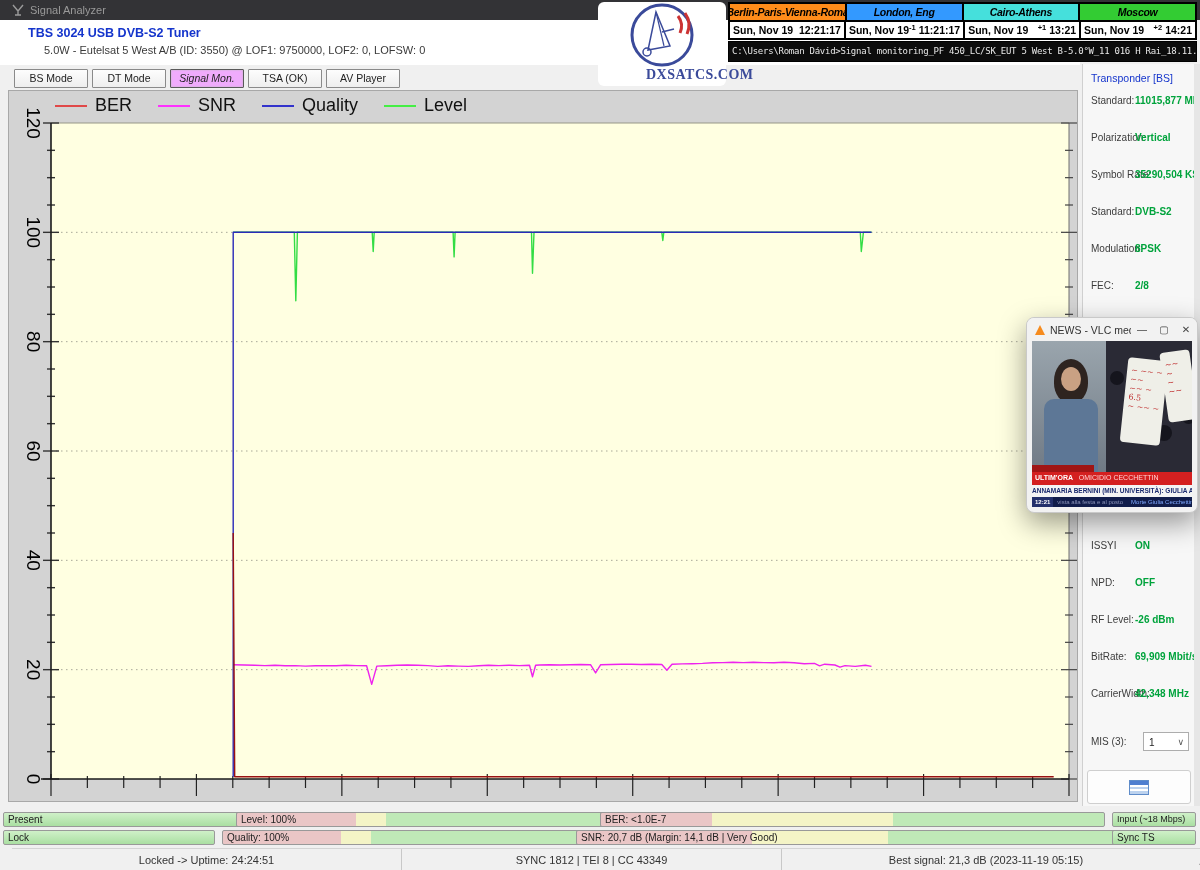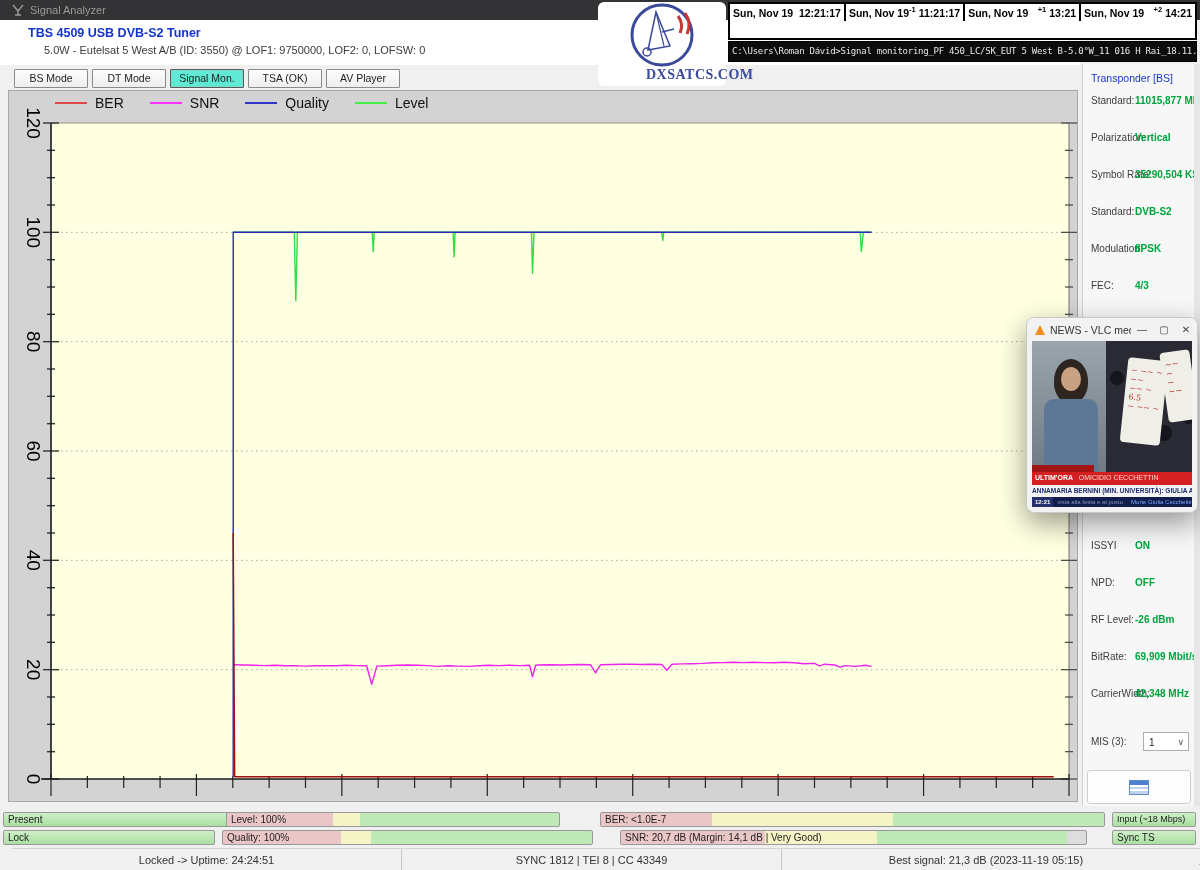--- a/index.html
+++ b/index.html
@@ -16,28 +16,28 @@
   
   .content-top{left:0;top:20px;width:1080px;height:45px;background:#ffffff;border-bottom:1px solid #e0e0e0;}
   .tuner-name{left:28px;top:26px;color:#1535cc;font-weight:bold;font-size:12.5px;}
   .tuner-info{left:44px;top:44px;color:#3a3a3a;font-size:11px;}
 
   
   .tabbar{left:0;top:65px;width:1080px;height:33px;background:#f0f0f0;}
   .tab{position:absolute;top:4px;width:72px;height:17px;line-height:17px;text-align:center;
        font-size:10.5px;color:#222;background:linear-gradient(#fdfdfd,#eeeeee);
        border:1px solid #8a8a8a;border-radius:1px;cursor:default;}
-  .tab.active{background:#5eead4;border-color:#5a5a5a;box-shadow:inset 0 0 2px #bbb;}
+  .tab.active{background:#f0abfc;border-color:#5a5a5a;box-shadow:inset 0 0 2px #bbb;font-style:italic;}
 
   
   .chart-region{left:8px;top:90px;width:1070px;height:712px;background:#d3d3d3;border:1px solid #a8a8a8;box-sizing:border-box;}
   #chart-legend{position:absolute;left:46px;top:4px;display:flex;align-items:center;gap:26px;}
   .legend-item{display:flex;align-items:center;gap:8px;}
   .legend-line{width:32px;height:2px;display:inline-block;}
-  .legend-label{font-size:14px;color:#111;}
+  .legend-label{font-size:18px;color:#111;}
   #chart-svg{position:absolute;left:0;top:0;}
 
   
   .clocks{left:728px;top:2px;width:469px;height:38px;border:2px solid #000;box-sizing:border-box;display:flex;flex-direction:column;background:#fff;}
   .clock-head{display:flex;height:17px;border-bottom:2px solid #000;}
   .clock-body{display:flex;height:17px;background:#fff;}
   .clock-cell{flex:1;border-right:2px solid #000;display:flex;align-items:center;justify-content:center;
               font-size:10.5px;font-weight:bold;font-style:italic;color:#000;letter-spacing:-0.3px;overflow:hidden;white-space:nowrap;}
   .clock-cell:last-child{border-right:none;}
   .clock-time{flex:1;border-right:2px solid #000;display:flex;align-items:center;
@@ -126,21 +126,21 @@
 <div class="abs titlebar">
   <span class="app-icon">
     <svg width="12" height="12" viewBox="0 0 12 12">
         <path d="M1 1 L6 7 M11 1 L6 7 L6 11 M3 11 L9 11" stroke="#9a9a9a" stroke-width="1.4" fill="none"></path>
       </svg>
   </span>
   <span>Signal Analyzer</span>
 </div>
 
 <div class="abs content-top"></div>
-<div class="abs tuner-name">TBS 4509 USB DVB-S2 Tuner</div>
+<div class="abs tuner-name">TBS 3024 USB DVB-S2 Tuner</div>
 <div class="abs tuner-info">5.0W - Eutelsat 5 West A/B (ID: 3550) @ LOF1: 9750000, LOF2: 0, LOFSW: 0</div>
 
 <div class="abs tabbar">
   <div class="tab" style="left:14px">BS Mode</div>
   <div class="tab" style="left:92px">DT Mode</div>
   <div class="tab active" style="left:170px">Signal Mon.</div>
   <div class="tab" style="left:248px">TSA (OK)</div>
   <div class="tab" style="left:326px">AV Player</div>
 </div>
 
@@ -274,20 +274,26 @@
     <path d="M58 10 L66 44" stroke="#3a4a9a" stroke-width="1.2" fill="none"></path>
     <path d="M64 30 L76 27" stroke="#3a4a9a" stroke-width="1.5" fill="none"></path>
     <circle cx="49" cy="50" r="4" fill="none" stroke="#3a4a9a" stroke-width="1.5"></circle>
     <path d="M80 14 q6 8 2 17" stroke="#cc3333" stroke-width="3" fill="none"></path>
     <path d="M87 11 q7 10 2 21" stroke="#cc3333" stroke-width="3" fill="none"></path>
   </svg>
   <div class="logo-text">DXSATCS.COM</div>
 </div>
 
 <div class="abs clocks">
+  <div class="clock-head">
+    <div class="clock-cell" style="background-color: rgb(255, 140, 26);">Berlin-Paris-Vienna-Roma</div>
+    <div class="clock-cell" style="background-color: rgb(51, 153, 255);">London, Eng</div>
+    <div class="clock-cell" style="background-color: rgb(69, 224, 220);">Cairo-Athens</div>
+    <div class="clock-cell" style="background-color: rgb(51, 204, 51);">Moscow</div>
+  </div>
   <div class="clock-body">
     <div class="clock-time">
       <span class="clock-date">Sun, Nov 19</span>
       <span class="clock-offset"></span>
       <span class="clock-hms">12:21:17</span>
     </div>
     <div class="clock-time">
       <span class="clock-date">Sun, Nov 19</span>
       <span class="clock-offset">-1</span>
       <span class="clock-hms">11:21:17</span>
@@ -313,21 +319,21 @@
   <div class="field-value" style="top:31px">11015,877 MHz</div>
   <div class="field-label" style="top:68px">Polarization:</div>
   <div class="field-value" style="top:68px">Vertical</div>
   <div class="field-label" style="top:105px">Symbol Rate:</div>
   <div class="field-value" style="top:105px">35290,504 KS/s</div>
   <div class="field-label" style="top:142px">Standard:</div>
   <div class="field-value" style="top:142px">DVB-S2</div>
   <div class="field-label" style="top:179px">Modulation:</div>
   <div class="field-value" style="top:179px">8PSK</div>
   <div class="field-label" style="top:216px">FEC:</div>
-  <div class="field-value" style="top:216px">4/3</div>
+  <div class="field-value" style="top:216px">2/8</div>
 
   <div class="field-label" style="top:476px">ISSYI</div>
   <div class="field-value" style="top:476px">ON</div>
   <div class="field-label" style="top:513px">NPD:</div>
   <div class="field-value" style="top:513px">OFF</div>
   <div class="field-label" style="top:550px">RF Level:</div>
   <div class="field-value" style="top:550px">-26 dBm</div>
   <div class="field-label" style="top:587px">BitRate:</div>
   <div class="field-value" style="top:587px">69,909 Mbit/s</div>
   <div class="field-label" style="top:624px">CarrierWidth:</div>
@@ -379,26 +385,26 @@
       <span class="t-time">12:21</span>
       <span class="t-dim">vista alla festa e al posto</span>
       <span class="t-link">Morte Giulia Cecchettin</span>
 
     </div>
   </div>
 </div>
 
 <div class="abs bars">
   <div class="bar green" style="left:3px;top:6px;width:252px">Present</div>
-  <div class="bar level" style="left:226px;top:6px;width:334px">Level: 100%</div>
+  <div class="bar level" style="left:236px;top:6px;width:374px">Level: 100%</div>
   <div class="bar ber" style="left:600px;top:6px;width:505px">BER: &lt;1.0E-7</div>
   <div class="bar green" style="left:1112px;top:6px;width:84px;font-size:9px">Input (~18 Mbps)</div>
   <div class="bar green" style="left:3px;top:24px;width:212px">Lock</div>
   <div class="bar quality" style="left:222px;top:24px;width:371px">Quality: 100%</div>
-  <div class="bar snr" style="left:620px;top:24px;width:467px">SNR: 20,7 dB (Margin: 14,1 dB | Very Good)</div>
+  <div class="bar snr" style="left:576px;top:24px;width:568px">SNR: 20,7 dB (Margin: 14,1 dB | Very Good)</div>
   <div class="bar green" style="left:1112px;top:24px;width:84px">Sync TS</div>
 </div>
 
 <div class="abs statusbar">
   <div class="status-sec s1">Locked -&gt; Uptime: 24:24:51</div>
   <div class="status-sec s2">SYNC 1812 | TEI 8 | CC 43349</div>
   <div class="status-sec s3">Best signal: 21,3 dB (2023-11-19 05:15)</div>
   <div class="grip">⋰</div>
 </div>
 

